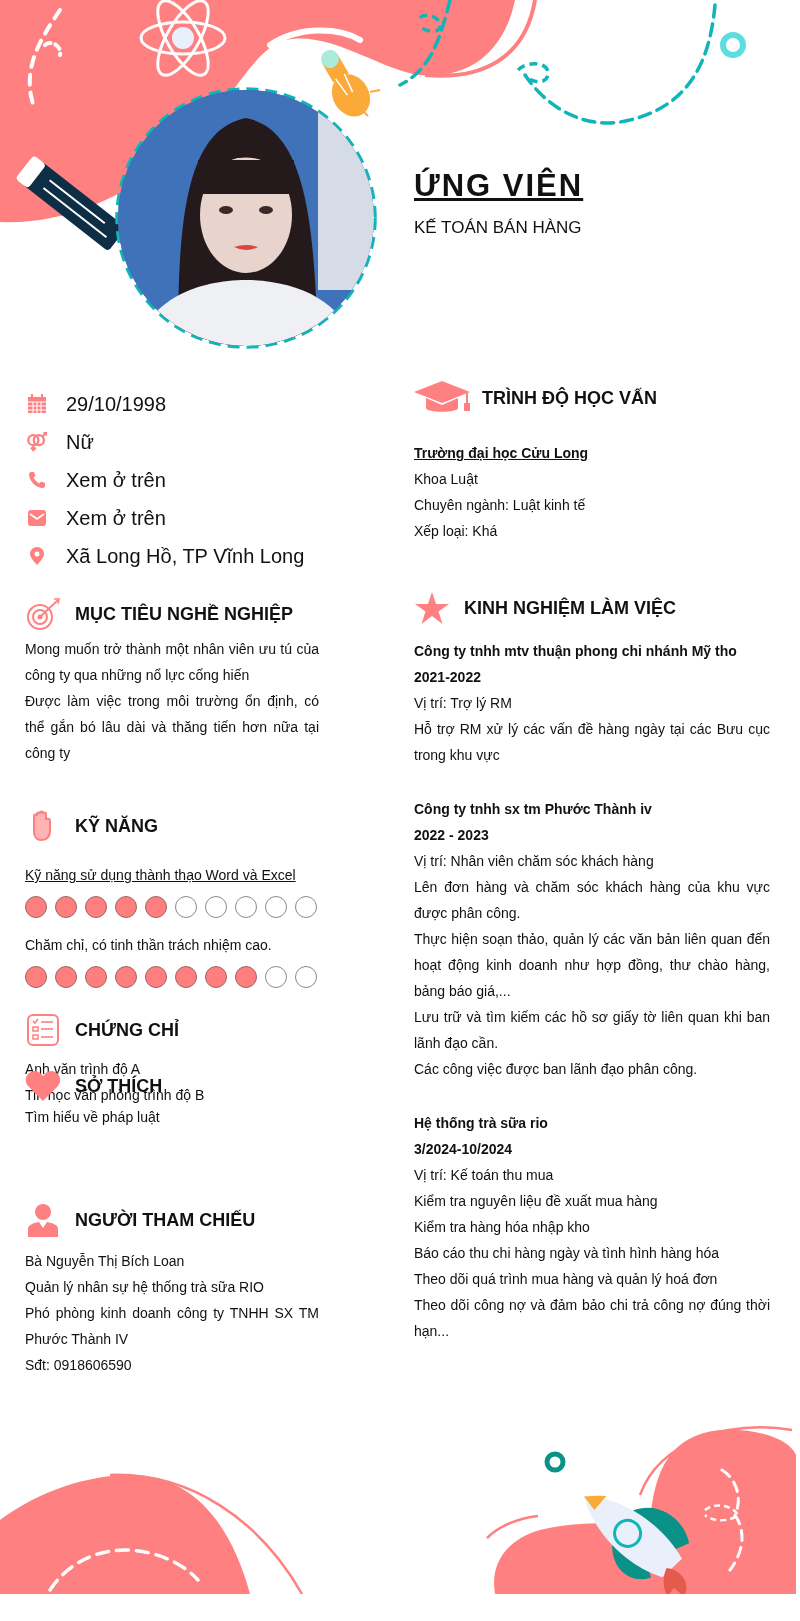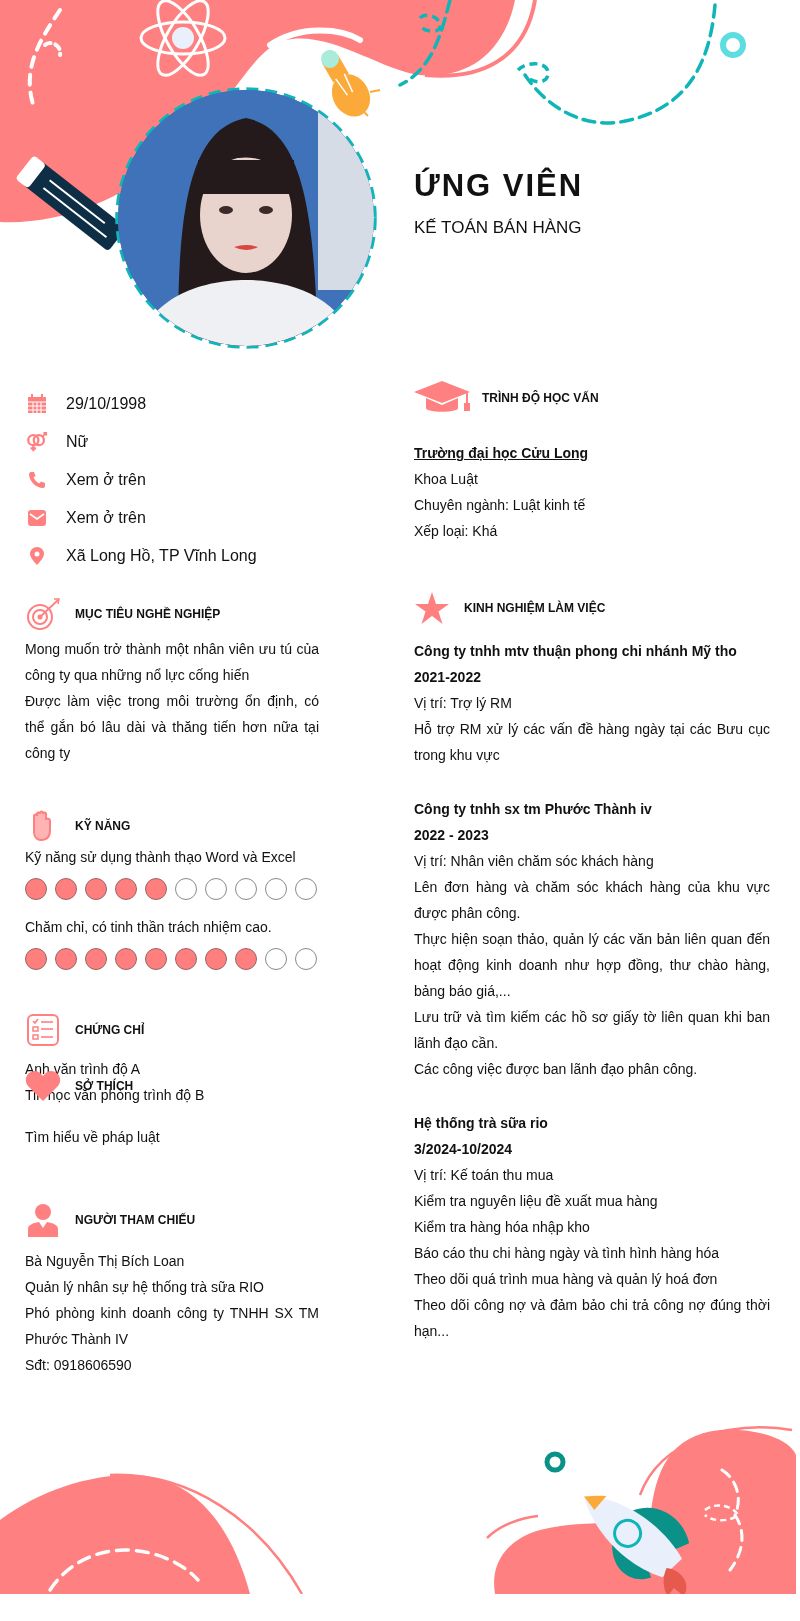--- a/index.html
+++ b/index.html
@@ -2,33 +2,33 @@
 <html><head>
 <meta charset="utf-8">
 <style>
   * { box-sizing: border-box; margin: 0; padding: 0; }
   html, body { width: 800px; height: 1621px; background: #ffffff; overflow: hidden; }
   body { font-family: "Liberation Sans", "DejaVu Sans", sans-serif; color: #111; position: relative; }
   .page { position: absolute; left: 0; top: 0; width: 796px; height: 1594px; background: #fff; overflow: hidden; }
   .deco { position: absolute; left: 0; top: 0; pointer-events: none; }
 
   
-  .header-title { position: absolute; left: 414px; top: 168px; font-size: 31px; font-weight: bold; letter-spacing: 2px; color: #111; }
+  .header-title { position: absolute; left: 414px; top: 168px; font-size: 31px; font-weight: bold; letter-spacing: 2px; color: #111; text-decoration: underline; }
   .header-sub { position: absolute; left: 414px; top: 218px; font-size: 17px; color: #111; }
 
   .avatar-wrap { position: absolute; left: 114px; top: 86px; width: 264px; height: 264px; }
   .avatar { position: absolute; left: 4px; top: 4px; width: 256px; height: 256px; border-radius: 50%; overflow: hidden; background: #3f72b8; }
 
   
   .contact { position: absolute; left: 26px; top: 385px; width: 300px; }
-  .contact-row { display: flex; align-items: center; height: 38px; font-size: 16px; }
+  .contact-row { display: flex; align-items: center; height: 38px; font-size: 20px; }
   .contact-row .ic { width: 22px; height: 22px; margin-right: 18px; display: flex; align-items: center; justify-content: center; }
 
   
-  .sec-title { display: flex; align-items: center; font-size: 12px; font-weight: bold; color: #111; }
+  .sec-title { display: flex; align-items: center; font-size: 18px; font-weight: bold; color: #111; }
   .sec-title .ic { width: 36px; height: 36px; margin-right: 14px; display:flex; align-items:center; justify-content:center; }
   .txt { font-size: 14px; line-height: 26px; color: #111; }
   .just { text-align: justify; }
   .bold { font-weight: bold; }
 
   .left-col { position: absolute; left: 25px; width: 294px; }
   .right-col { position: absolute; left: 414px; width: 356px; }
 
   .dots { display: flex; gap: 8px; margin: 8px 0 6px 0; }
   .dot { width: 22px; height: 22px; border-radius: 50%; border: 1.5px solid #8a8a8a; background: #fff; }
@@ -180,21 +180,21 @@
 
   <div class="left-col" style="top:808px;">
     <div class="sec-title">
       <span class="ic">
         <svg width="24" height="32" viewBox="0 0 24 32">
             <path d="M3 12 V6 C3 4 6 4 6 6 V4 C6 2 9 2 9 4 V3 C9 1 12 1 12 3 V4 C12 2 15 2 15 4 V10 C15 8 19 8 19 11 V20 C19 26 16 30 10 30 C5 30 3 26 3 22 Z" stroke="#ff8080" stroke-width="2" fill="#ffb3b3"></path>
           </svg>
       </span>
       <span>KỸ NĂNG</span>
     </div>
-    <div class="txt" style="">Kỹ năng sử dụng thành thạo Word và Excel</div>
+    <div class="txt" style="margin-top:18px;text-decoration:underline;">Kỹ năng sử dụng thành thạo Word và Excel</div>
     <div class="dots">
       <span class="dot on"></span>
       <span class="dot on"></span>
       <span class="dot on"></span>
       <span class="dot on"></span>
       <span class="dot on"></span>
       <span class="dot"></span>
       <span class="dot"></span>
       <span class="dot"></span>
       <span class="dot"></span>
@@ -236,21 +236,21 @@
 
   <div class="left-col" style="top:1068px;">
     <div class="sec-title">
       <span class="ic">
         <svg width="36" height="32" viewBox="0 0 36 32">
             <path d="M18 31 L3 16 C-2 10 2 1 10 1 C14 1 16 4 18 6 C20 4 22 1 26 1 C34 1 38 10 33 16 Z" fill="#ff8080"></path>
           </svg>
       </span>
       <span>SỞ THÍCH</span>
     </div>
-    <div class="txt" style="margin-top:20px;">Tìm hiểu về pháp luật</div>
+    <div class="txt" style="margin-top:0;">Tìm hiểu về pháp luật</div>
   </div>
 
   <div class="left-col" style="top:1202px;">
     <div class="sec-title">
       <span class="ic">
         <svg width="30" height="34" viewBox="0 0 30 34">
             <circle cx="15" cy="9" r="8" fill="#ff8080"></circle>
             <path d="M0 34 V26 C0 22 5 20 11 19 L15 25 L19 19 C25 20 30 22 30 26 V34 Z" fill="#ff8080"></path>
           </svg>
       </span>

